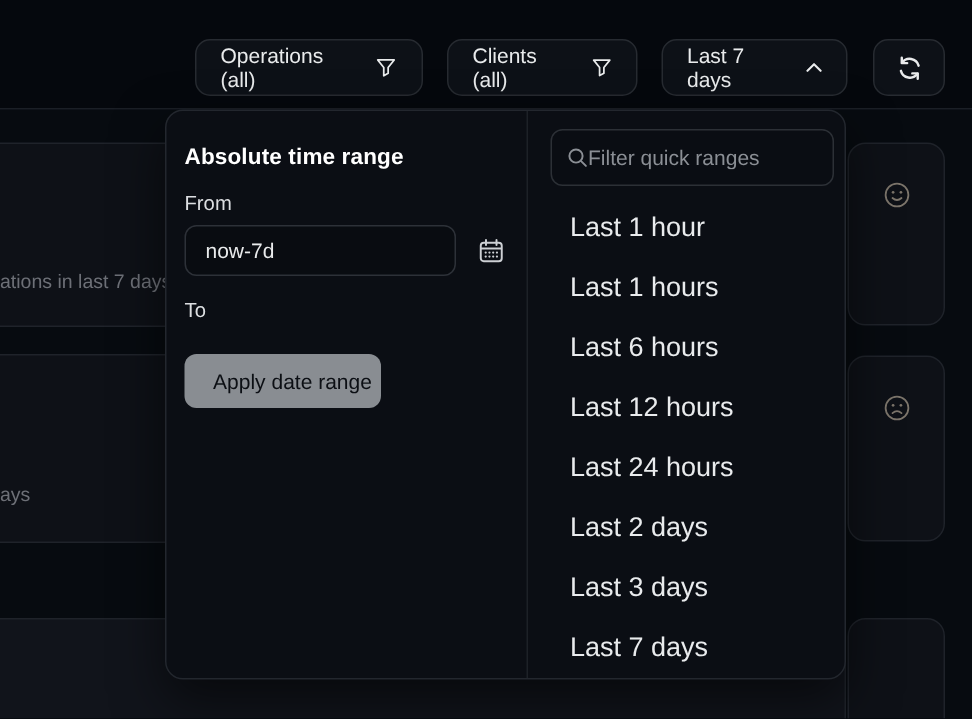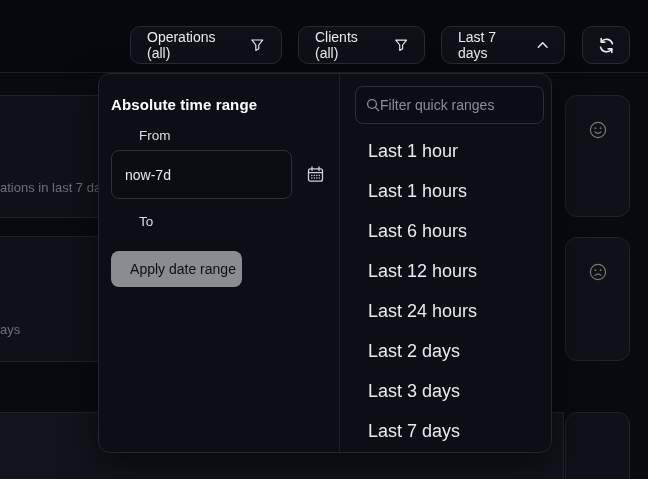--- a/index.html
+++ b/index.html
@@ -32,33 +32,33 @@
     position:absolute; color:#6d7077; font-size:13px; z-index:1;
   }
   .bottom-strip {
     position:absolute; left:-4px; top:412px; width:568px; height:70px;
     background:#11141b; border:1px solid #1f232a; z-index:1;
   }
   .face { position:absolute; z-index:1; }
 
   
   .panel {
-    position:absolute; left:98px; top:73px; width:454px; height:380px;
+    position:absolute; left:110px; top:73px; width:454px; height:380px;
     background:#0b0e14; border:1px solid #23272e; border-radius:12px;
     box-shadow:0 14px 34px rgba(0,0,0,.55); z-index:5;
     display:flex;
   }
   .panel-left { width:242px; padding:22px 12px 0 12px; }
   .panel-right { width:212px; border-left:1px solid #1d2127; padding-top:12px; }
 
   .panel-title { color:#ffffff; font-size:15px; font-weight:bold; letter-spacing:.1px; }
-  .field-label { color:#dcdee1; font-size:13.5px; margin-top:15px; margin-bottom:7px;margin-left:28px; }
+  .field-label { color:#dcdee1; font-size:13.5px; margin-top:15px; margin-bottom:7px; }
   .input-row { display:flex; align-items:center; }
   .text-input {
-    width:181px; height:49px; background:#090c11;
+    width:181px; height:34px; background:#090c11;
     border:1px solid #2d3138; border-radius:8px;
     color:#e9ebec; font-size:14px; padding:0 13px;
     font-family:"Liberation Sans", sans-serif; outline:none;
   }
   .cal-btn {
     margin-left:15px; background:none; border:none; padding:0;
     cursor:pointer; display:flex; align-items:center;
   }
   .apply-btn {
     margin-top:15px; width:131px; height:36px;

